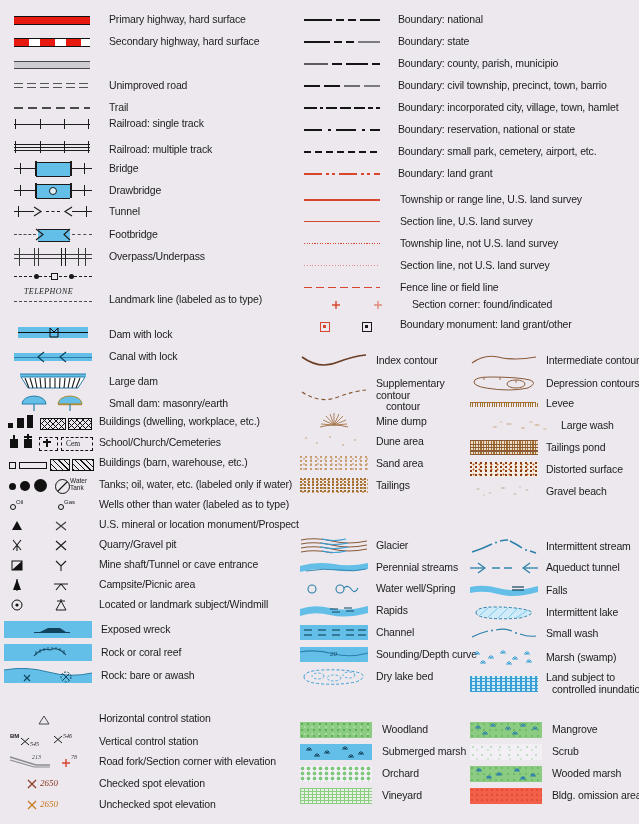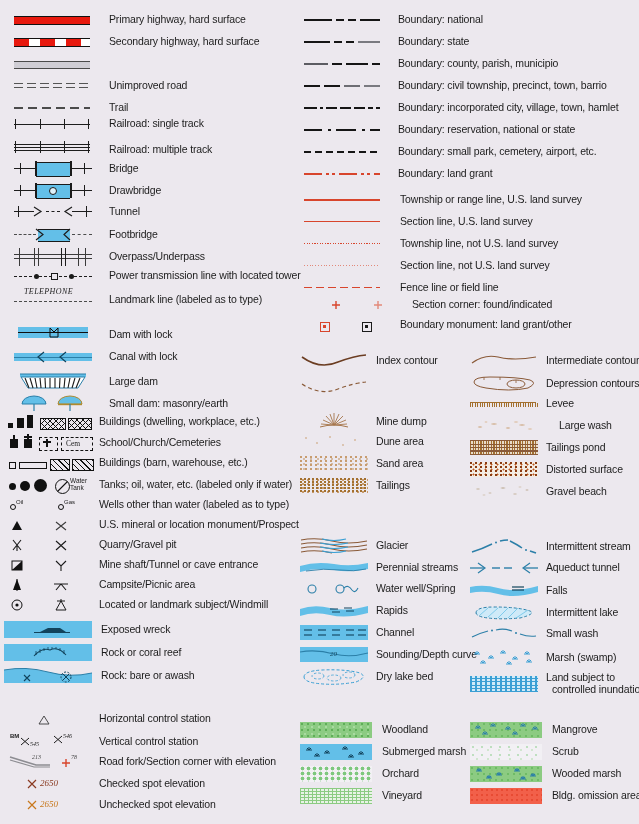--- a/index.html
+++ b/index.html
@@ -194,21 +194,20 @@
     <div class="lbl" style="margin-left:17px;">Overpass/Underpass</div>
   </div>
 
   <div class="row" style="top:270px;left:14px;">
     <div class="sym" style="width:78px;height:12px;">
       <div style="position:absolute;top:6px;left:0;width:78px;height:0;border-top:1.3px dashed #1d1d1d;"></div>
       <div style="position:absolute;top:3.5px;left:20px;width:5px;height:5px;border-radius:50%;background:#1a1a1a;"></div>
       <div style="position:absolute;top:3px;left:37px;width:5px;height:5px;border:1.2px solid #1a1a1a;background:#ece8ee;"></div>
       <div style="position:absolute;top:3.5px;left:55px;width:5px;height:5px;border-radius:50%;background:#1a1a1a;"></div>
     </div>
-    <div class="lbl" style="margin-left:17px;">Power transmission line with located tower</div>
   </div>
 
   <div class="row" style="top:286px;left:14px;">
     <div class="sym" style="width:78px;height:18px;">
       <div class="tele" style="top:0;left:10px;">TELEPHONE</div>
       <div style="position:absolute;top:14px;left:0;width:78px;height:0;border-top:1.4px dashed #4b4b4b;"></div>
     </div>
     <div class="lbl" style="margin-left:17px;margin-top:8px;">Landmark line (labeled as to type)</div>
   </div>
 </div>
@@ -663,20 +662,24 @@
     </div>
     <div class="lbl" style="margin-left:8px;">Index contour</div>
   </div>
 
   <div class="row" style="top:378px;left:4px;">
     <div class="sym" style="width:68px;height:18px;">
       <svg width="68" height="18">
         <path d="M2,6 Q20,18 38,11 Q54,5 66,4" fill="none" stroke="#8a5a38" stroke-width="1.1" stroke-dasharray="4 3"></path>
       </svg>
     </div>
+    <div class="lbl two" style="margin-left:8px;width:96px;">
+      <span>Supplementary contour</span><br>
+      <span style="margin-left:10px;display:inline-block;">contour</span>
+    </div>
   </div>
 
   <div class="row" style="top:412px;left:4px;">
     <div class="sym" style="width:68px;height:20px;">
       <svg width="68" height="20">
         <g stroke="#a6764c" stroke-width=".9">
           <line x1="34" y1="13" x2="26" y2="4"></line>
             <line x1="34" y1="13" x2="30" y2="2"></line>
           <line x1="34" y1="13" x2="34" y2="1"></line>
             <line x1="34" y1="13" x2="39" y2="2"></line>
@@ -749,21 +752,21 @@
     <div class="lbl" style="margin-left:8px;">Depression contours</div>
   </div>
 
   <div class="row" style="top:398px;left:4px;">
     <div class="sym patch" style="height:8px;
       background:repeating-linear-gradient(90deg,#a3702f 0 1px,transparent 1px 2.4px) 0 3px/auto 4px no-repeat,
                  linear-gradient(#a3702f,#a3702f) 0 2px/66px 1px no-repeat;"></div>
     <div class="lbl" style="margin-left:8px;">Levee</div>
   </div>
 
-  <div class="row" style="top:418px;left:4px;gap:13px;">
+  <div class="row" style="top:418px;left:19px;">
     <div class="sym patch" style="background-image:
         radial-gradient(ellipse 3px 1px at 10px 9px,#c79a6b,transparent),
         radial-gradient(ellipse 4px 1px at 24px 6px,#c79a6b,transparent),
         radial-gradient(ellipse 3px 1px at 38px 10px,#c79a6b,transparent),
         radial-gradient(ellipse 4px 1px at 52px 7px,#c79a6b,transparent),
         radial-gradient(ellipse 2px 1px at 16px 4px,#d9b48f,transparent),
         radial-gradient(ellipse 3px 1px at 46px 4px,#d9b48f,transparent),
         radial-gradient(ellipse 3px 1px at 60px 11px,#d9b48f,transparent);
         background-size:66px 14px;"></div>
     <div class="lbl" style="margin-left:8px;">Large wash</div>

